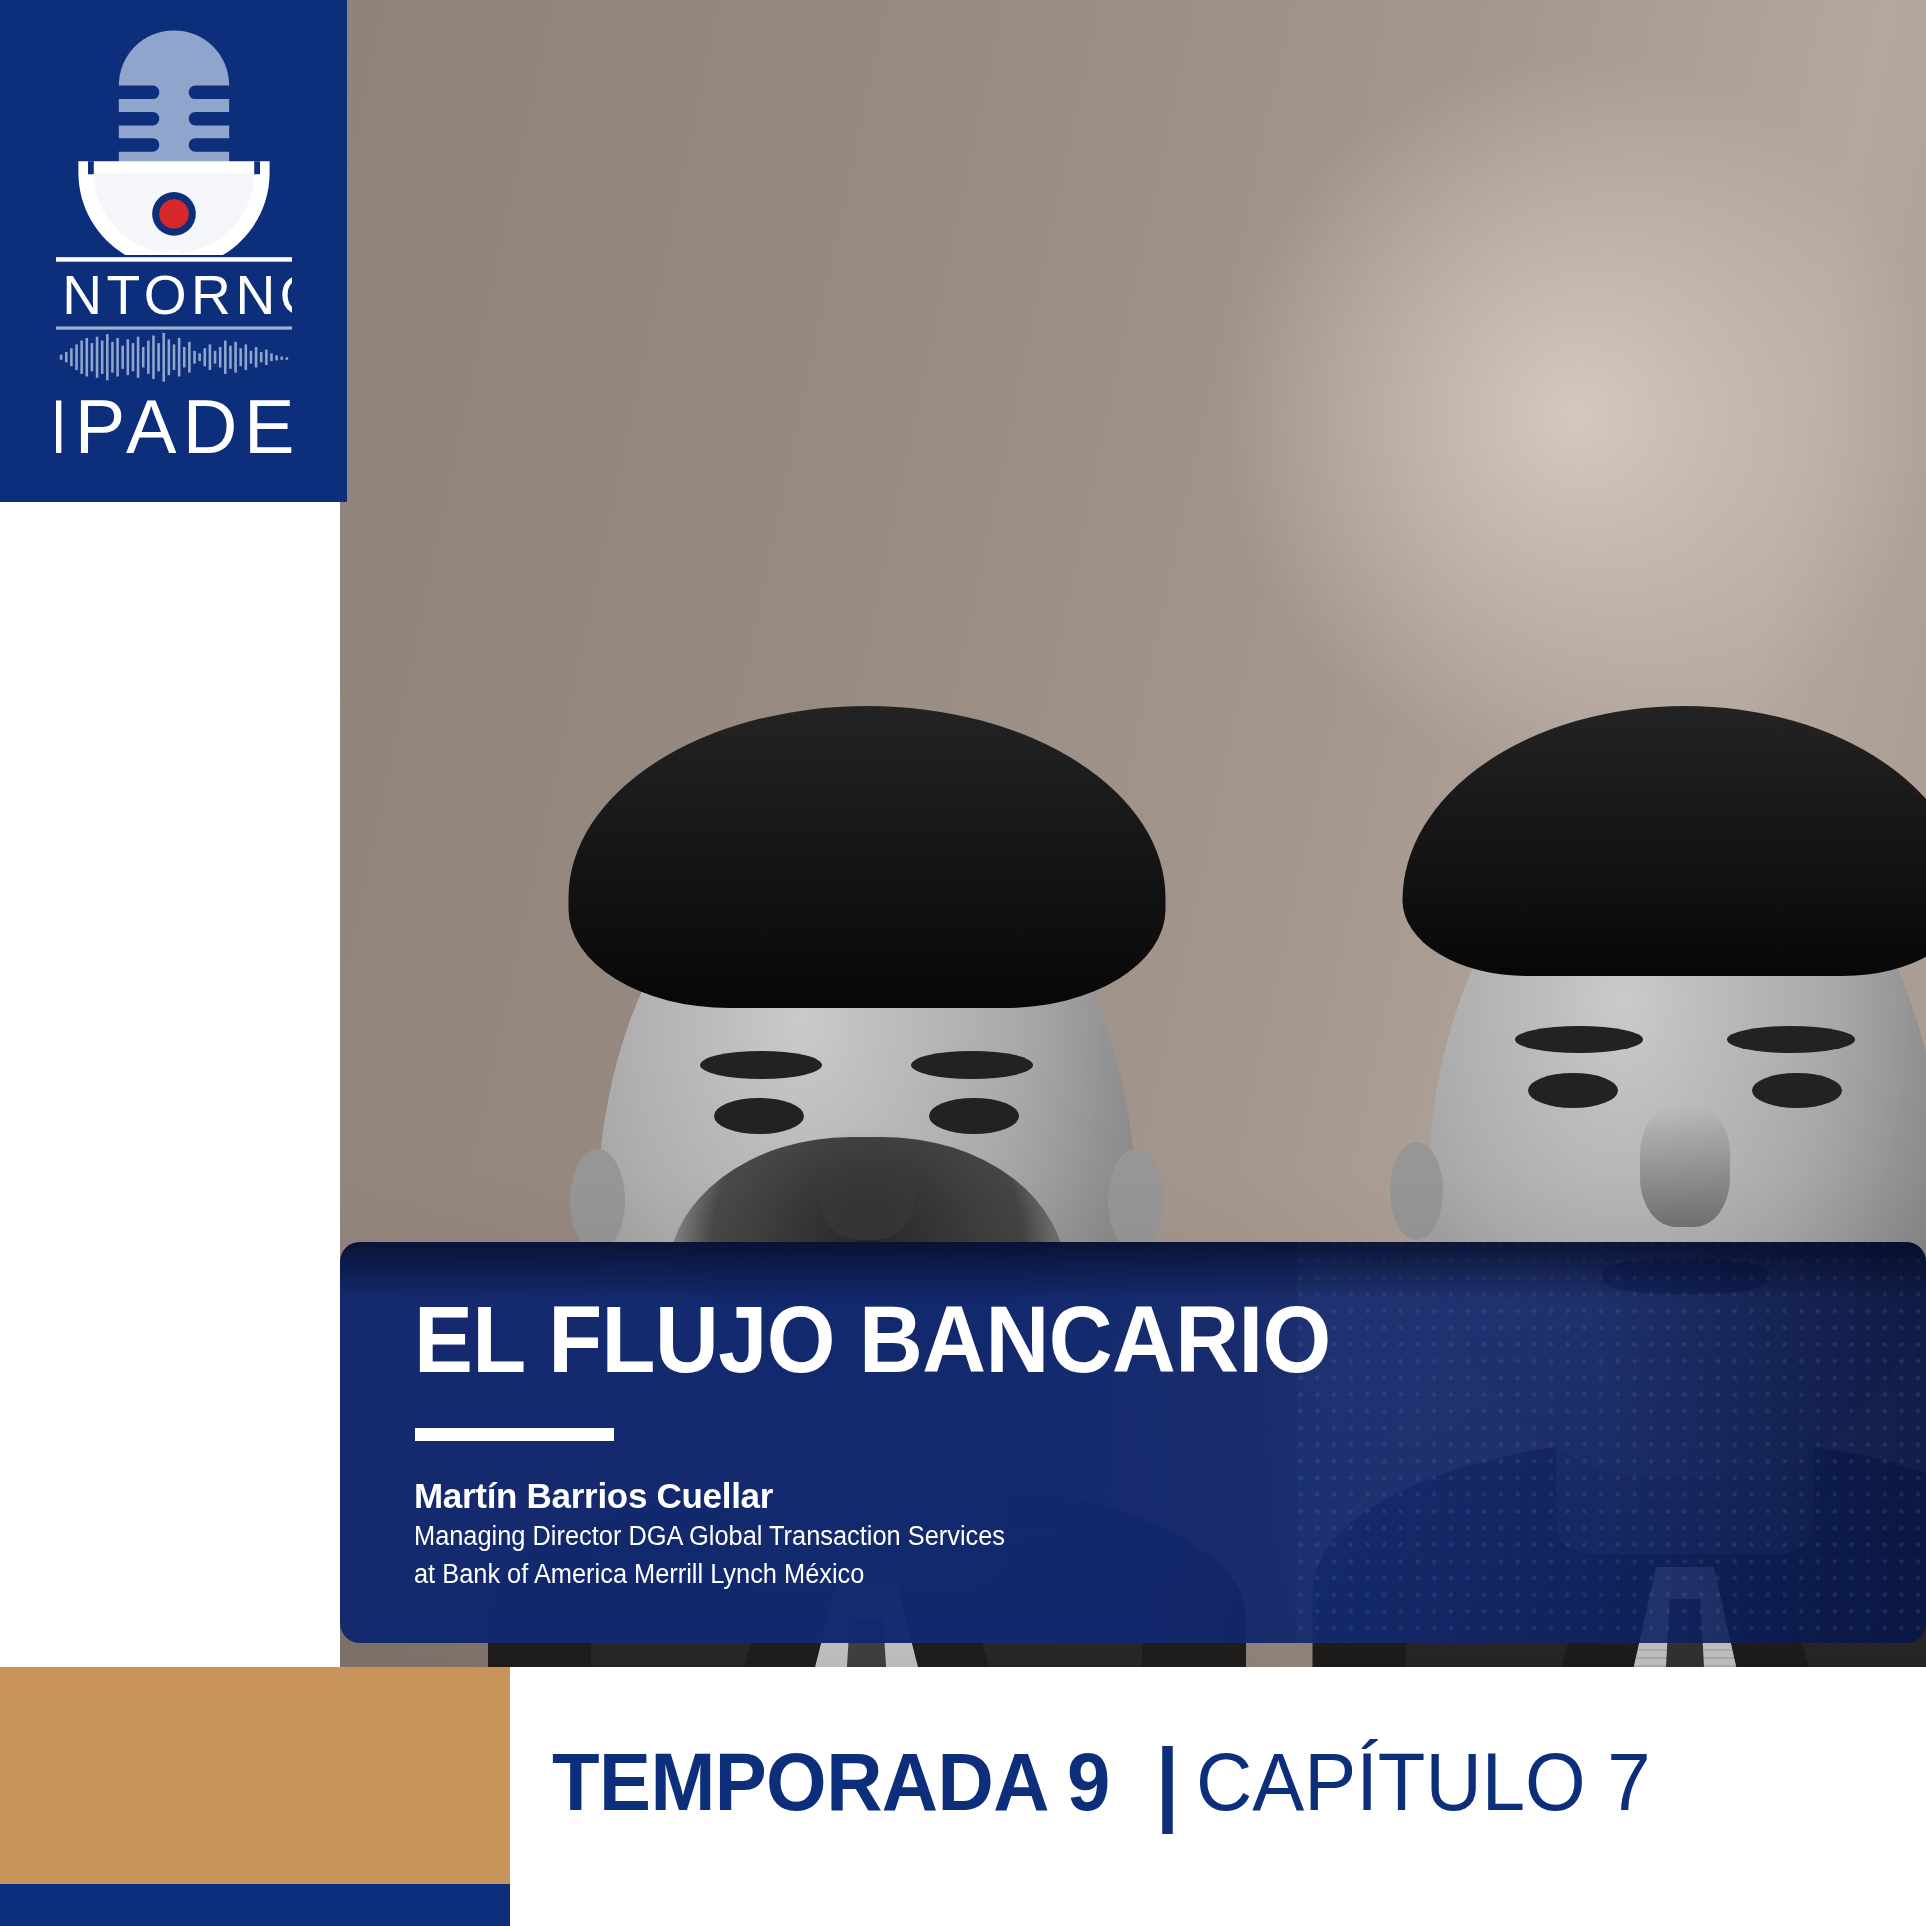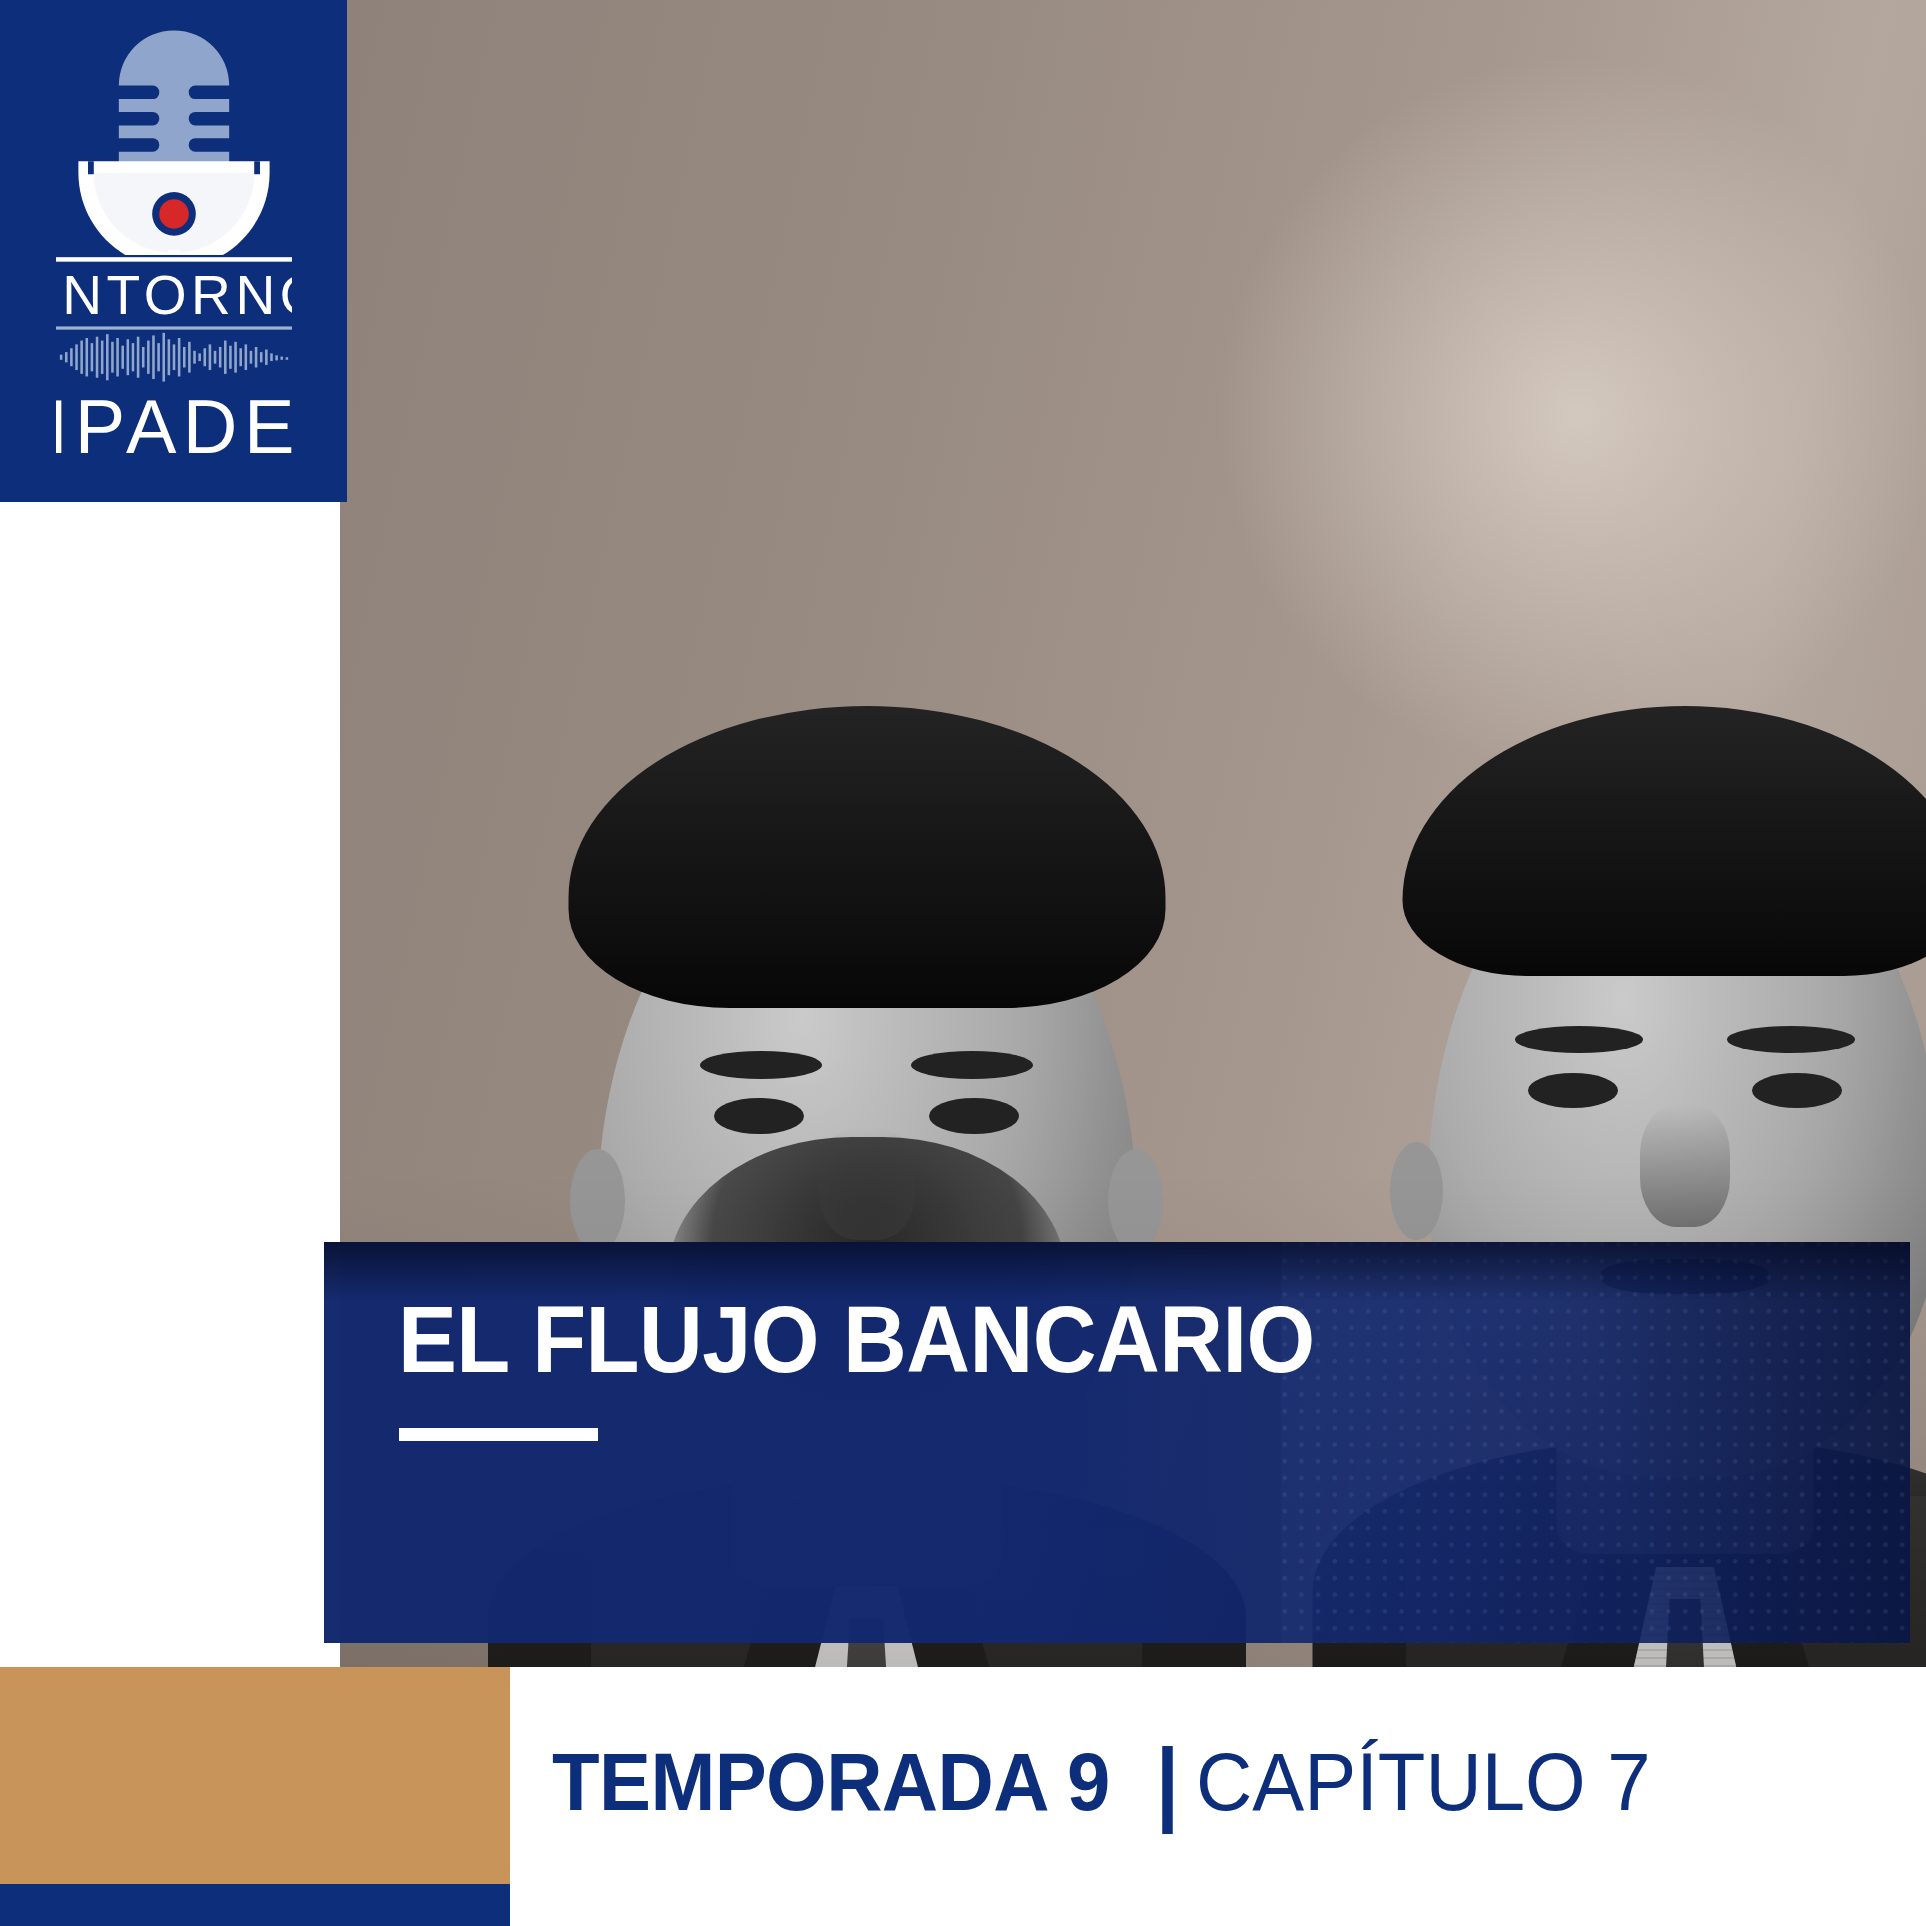--- a/index.html
+++ b/index.html
@@ -110,23 +110,24 @@
   .logo-block{
     position:absolute;left:0;top:0;width:347px;height:502px;
     background:var(--navy,#0d2e7a);
     display:flex;flex-direction:column;align-items:center;
   }
   .logo-mic{margin-top:24.4px;}
   .logo-wordmark{width:236px;margin-top:1.3px;}
 
   
   .banner{
-    position:absolute;left:324px;top:1242px;width:1586px;height:401px;
+    position:absolute;left:340px;top:1242px;width:1586px;height:401px;
     background:linear-gradient(96deg,rgba(18,40,110,0.985) 0%,rgba(18,40,110,0.975) 46%,rgba(16,36,104,0.90) 72%,rgba(12,28,84,0.88) 100%);
     overflow:hidden;
+    border-radius:20px;
   }
   .banner-tex{
     position:absolute;right:0;top:0;width:629px;height:100%;
     background:
       radial-gradient(circle at 22% 14%, rgba(120,150,215,0.16) 0 1.9px, transparent 2.6px) 0 0/16.7px 16.7px,
       linear-gradient(115deg, rgba(80,110,180,0.10) 0%, rgba(20,40,100,0) 55%),
       linear-gradient(255deg, rgba(6,14,46,0.55) 0%, rgba(6,14,46,0) 48%);
     opacity:.9;
   }
   .banner-darktop{
@@ -284,20 +285,25 @@
     </svg>
   </div>
 
   <div class="banner">
     <div class="banner-tex"></div>
     <div class="banner-darktop"></div>
     <div class="banner-inner">
       <div class="ep-title">EL FLUJO BANCARIO</div>
       <div class="divider"></div>
       <div class="speakers">
+        <div class="sp">
+          <div class="sp-name">Martín Barrios Cuellar</div>
+          <div class="sp-role">Managing Director DGA Global Transaction Services</div>
+          <div class="sp-role">at Bank of America Merrill Lynch México</div>
+        </div>
       </div>
     </div>
   </div>
 
   <div class="bottom-white"></div>
   <div class="gold-block"></div>
   <div class="navy-strip"></div>
 
   <div class="season-line">
     <span class="season-strong">TEMPORADA 9</span>

